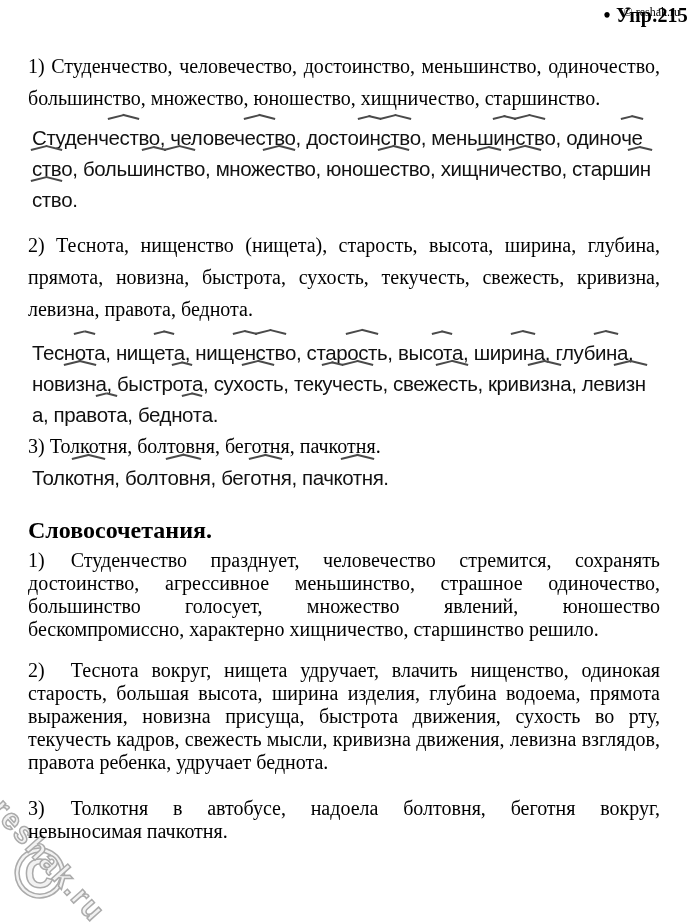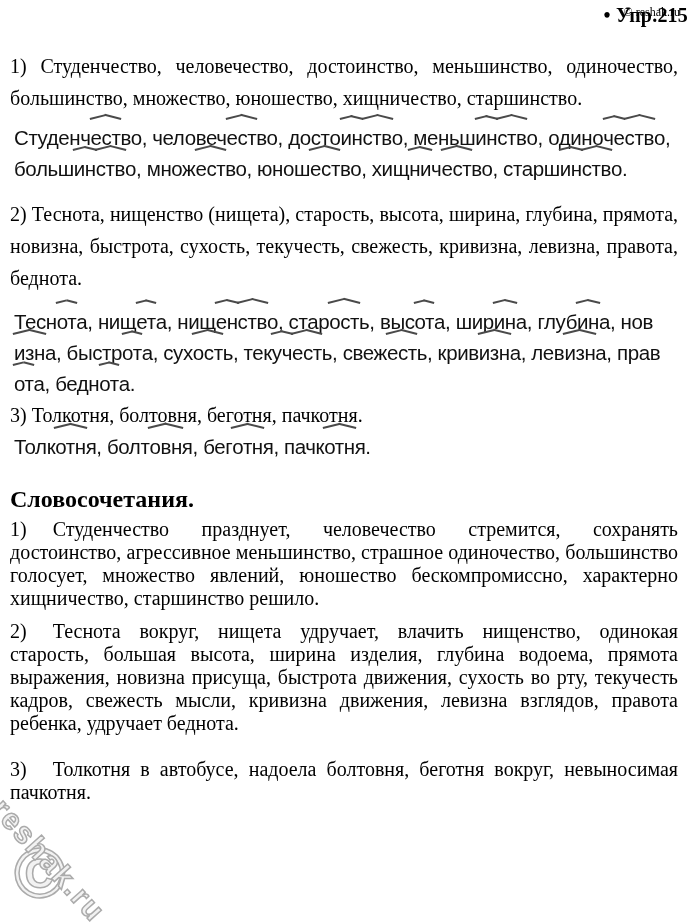--- a/index.html
+++ b/index.html
@@ -7,33 +7,33 @@
     width:688px;height:924px;overflow:hidden;background:#ffffff;
     font-family:"Liberation Serif", serif;color:#000;position:relative;
   }
   .page{position:relative;width:688px;height:924px;z-index:1;}
   .header{position:relative;height:24px;padding-top:6px;}
   .title{
     position:absolute;left:0;right:0;top:4px;text-align:right;
     font-weight:bold;font-size:20px;letter-spacing:0.2px;
   }
   .copyright{position:absolute;right:8px;top:5px;font-size:12px;}
-  .content{padding:0 10px;position:relative;z-index:2;}
+  .content{padding:0 28px;position:relative;z-index:2;}
   p{margin:0;}
   .typed{
     font-size:20px;line-height:32px;text-align:justify;text-align-last:left;
   }
   .mt-p1{margin-top:20px;}
   .mt-w1{margin-top:8px;}
   .mt-p2{margin-top:14px;}
   .mt-w2{margin-top:12px;}
   .mt-p3{}
   .mt-h{margin-top:22px;}
   .mt-f1{margin-top:4px;}
-  .mt-f2{margin-top:10px;}
+  .mt-f2{margin-top:18px;}
   .mt-f3{margin-top:23px;}
   .written{
     font-family:"Liberation Sans", sans-serif;
     font-size:20.5px;line-height:31px;letter-spacing:-0.4px;
     padding-left:4px;color:#111;
   }
   .phr{line-height:23px;}
   .phr .num{margin-right:26px;}
   .heading{font-weight:bold;font-size:24px;line-height:30px;}
   .hat{position:relative;display:inline-block;}

